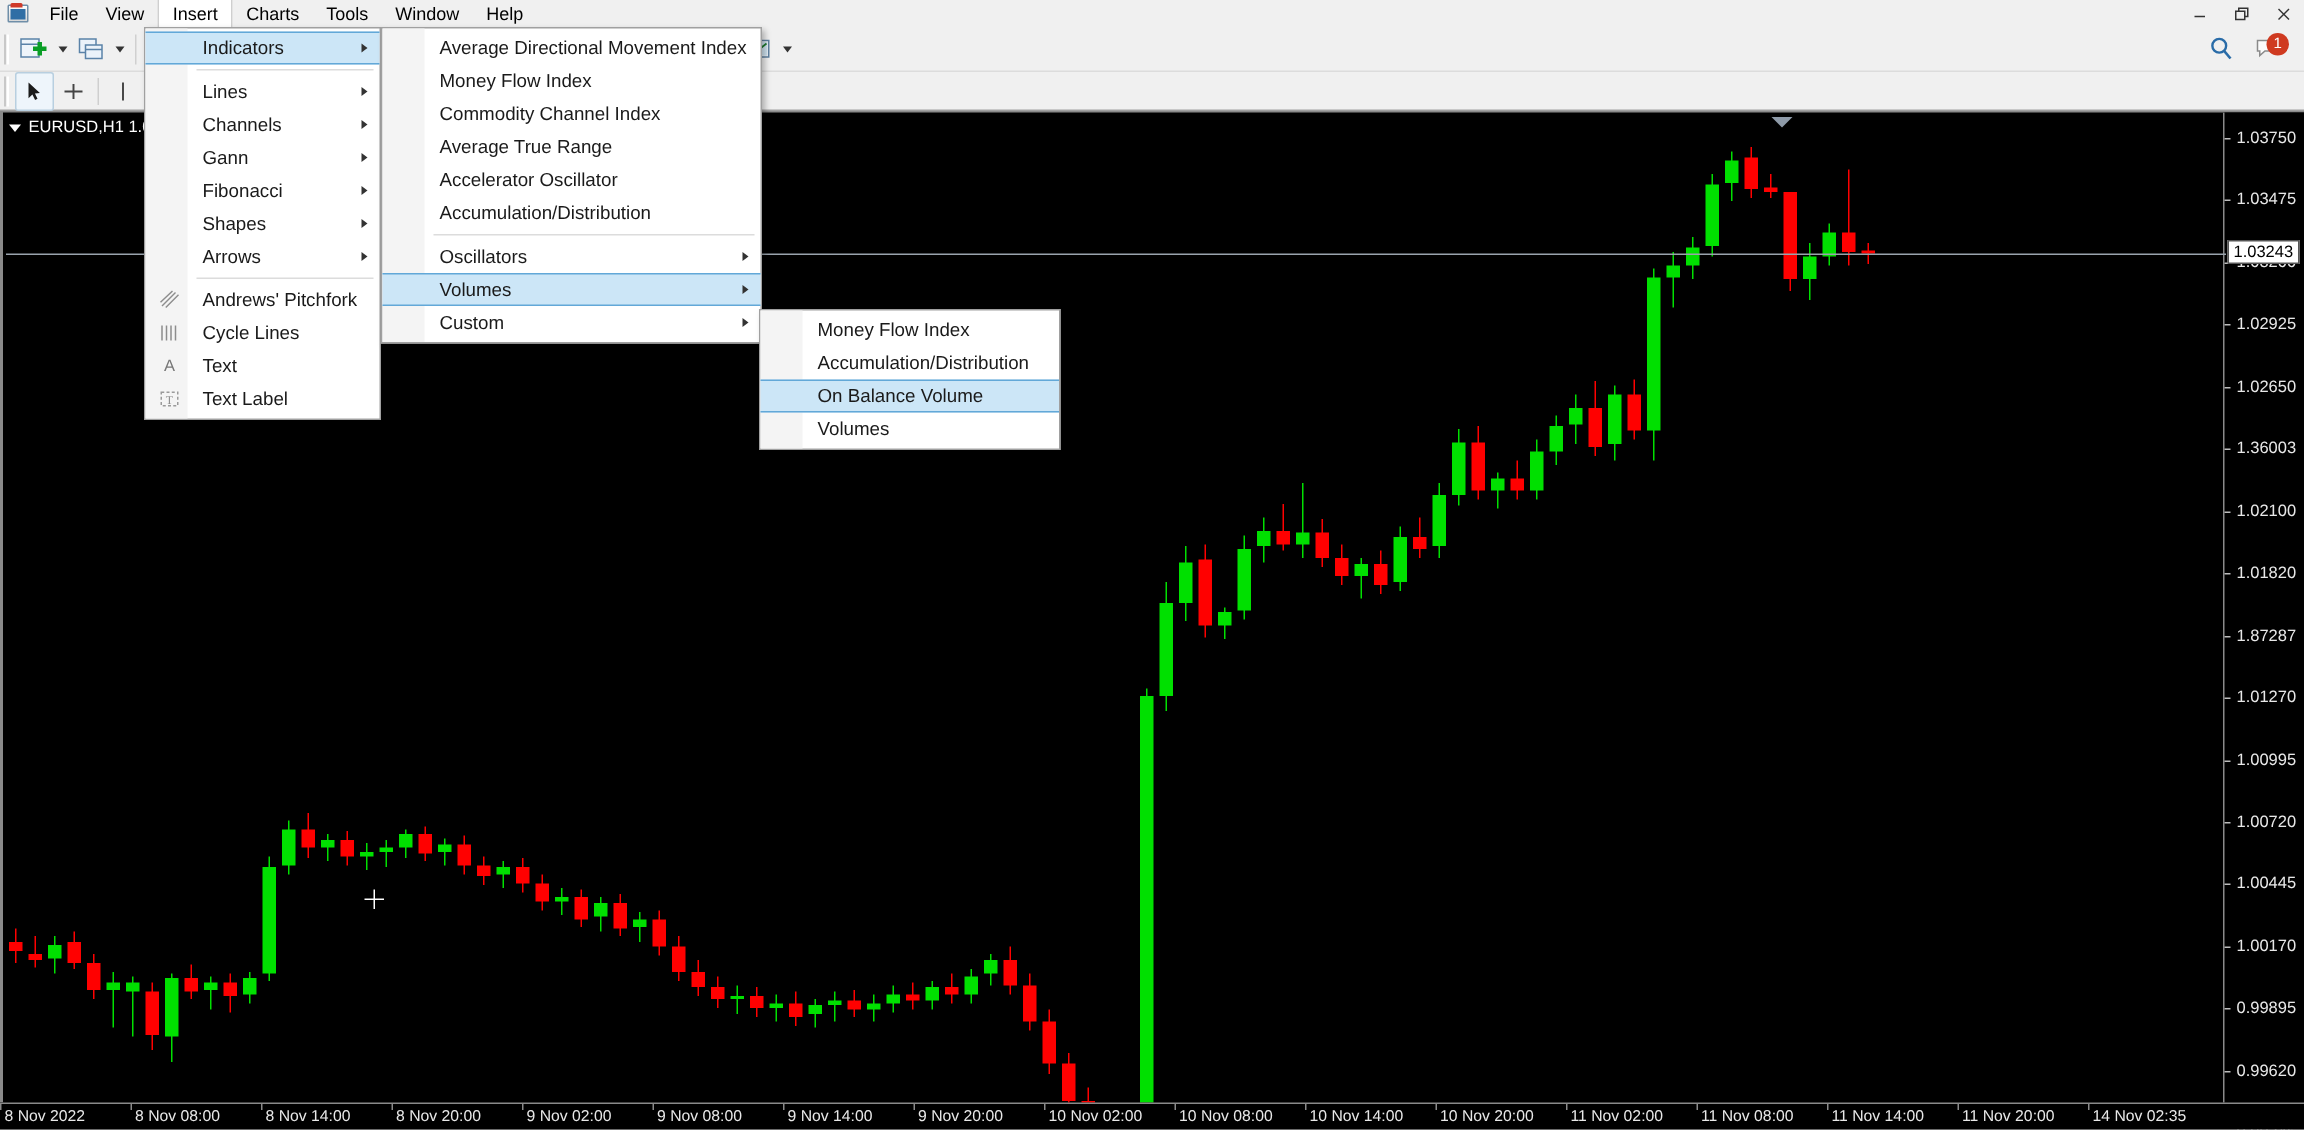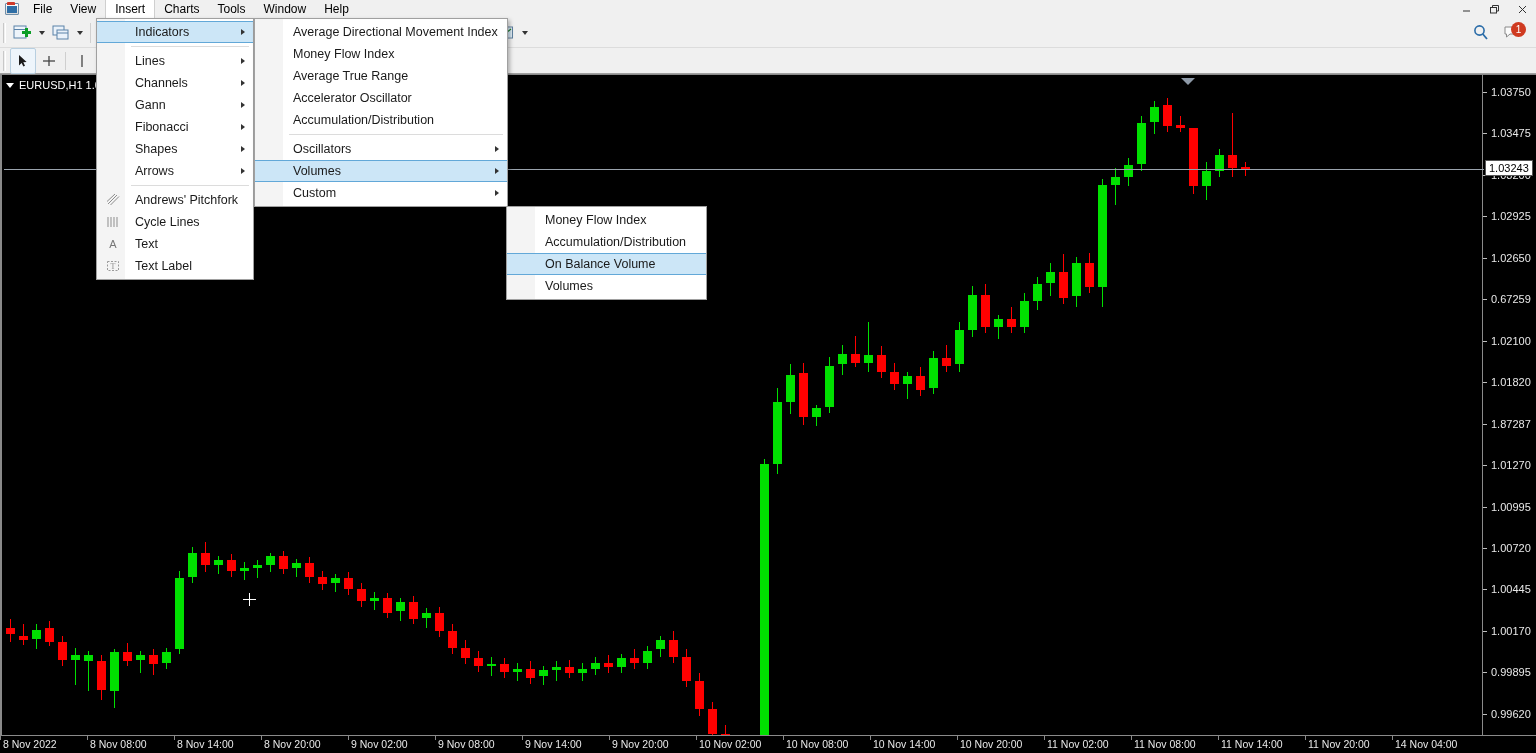--- a/index.html
+++ b/index.html
@@ -833,21 +833,21 @@
           <div class="pl" style="top: 17px;">1.03750</div>
           <div class="tick" style="top: 58.45px;"></div>
           <div class="pl" style="top: 58.45px;">1.03475</div>
           <div class="tick" style="top: 99.9px;"></div>
           <div class="pl" style="top: 99.9px;">1.03200</div>
           <div class="tick" style="top: 141.35px;"></div>
           <div class="pl" style="top: 141.35px;">1.02925</div>
           <div class="tick" style="top: 182.8px;"></div>
           <div class="pl" style="top: 182.8px;">1.02650</div>
           <div class="tick" style="top: 224.25px;"></div>
-          <div class="pl" style="top: 224.25px;">0.67259</div>
+          <div class="pl" style="top: 224.25px;">1.36003</div>
           <div class="tick" style="top: 265.7px;"></div>
           <div class="pl" style="top: 265.7px;">1.02100</div>
           <div class="tick" style="top: 307.15px;"></div>
           <div class="pl" style="top: 307.15px;">1.01820</div>
           <div class="tick" style="top: 348.6px;"></div>
           <div class="pl" style="top: 348.6px;">1.87287</div>
           <div class="tick" style="top: 390.05px;"></div>
           <div class="pl" style="top: 390.05px;">1.01270</div>
           <div class="tick" style="top: 431.5px;"></div>
           <div class="pl" style="top: 431.5px;">1.00995</div>
@@ -892,21 +892,21 @@
         <div class="tl" style="left: 960px;">10 Nov 20:00</div>
         <div class="tsep" style="left: 1044px;"></div>
         <div class="tl" style="left: 1047px;">11 Nov 02:00</div>
         <div class="tsep" style="left: 1131px;"></div>
         <div class="tl" style="left: 1134px;">11 Nov 08:00</div>
         <div class="tsep" style="left: 1218px;"></div>
         <div class="tl" style="left: 1221px;">11 Nov 14:00</div>
         <div class="tsep" style="left: 1305px;"></div>
         <div class="tl" style="left: 1308px;">11 Nov 20:00</div>
         <div class="tsep" style="left: 1392px;"></div>
-        <div class="tl" style="left: 1395px;">14 Nov 04:00</div>
+        <div class="tl" style="left: 1395px;">14 Nov 02:35</div>
       </div>
   </div>
 
   <div class="menu" id="menu-insert">
     <div class="gutter"></div>
   <div class="menu-item sel">
         <span>Indicators</span>
         <span class="arrow"></span>
       </div>
       <div class="menu-sep"></div>
@@ -973,20 +973,23 @@
 
   <div class="menu" id="menu-indicators">
     <div class="gutter"></div>
   <div class="menu-item">
         <span>Average Directional Movement Index</span>
       </div>
       <div class="menu-item">
         <span>Money Flow Index</span>
       </div>
       <div class="menu-item">
+        <span>Commodity Channel Index</span>
+      </div>
+      <div class="menu-item">
         <span>Average True Range</span>
       </div>
       <div class="menu-item">
         <span>Accelerator Oscillator</span>
       </div>
       <div class="menu-item">
         <span>Accumulation/Distribution</span>
       </div>
       <div class="menu-sep"></div>
       <div class="menu-item">

